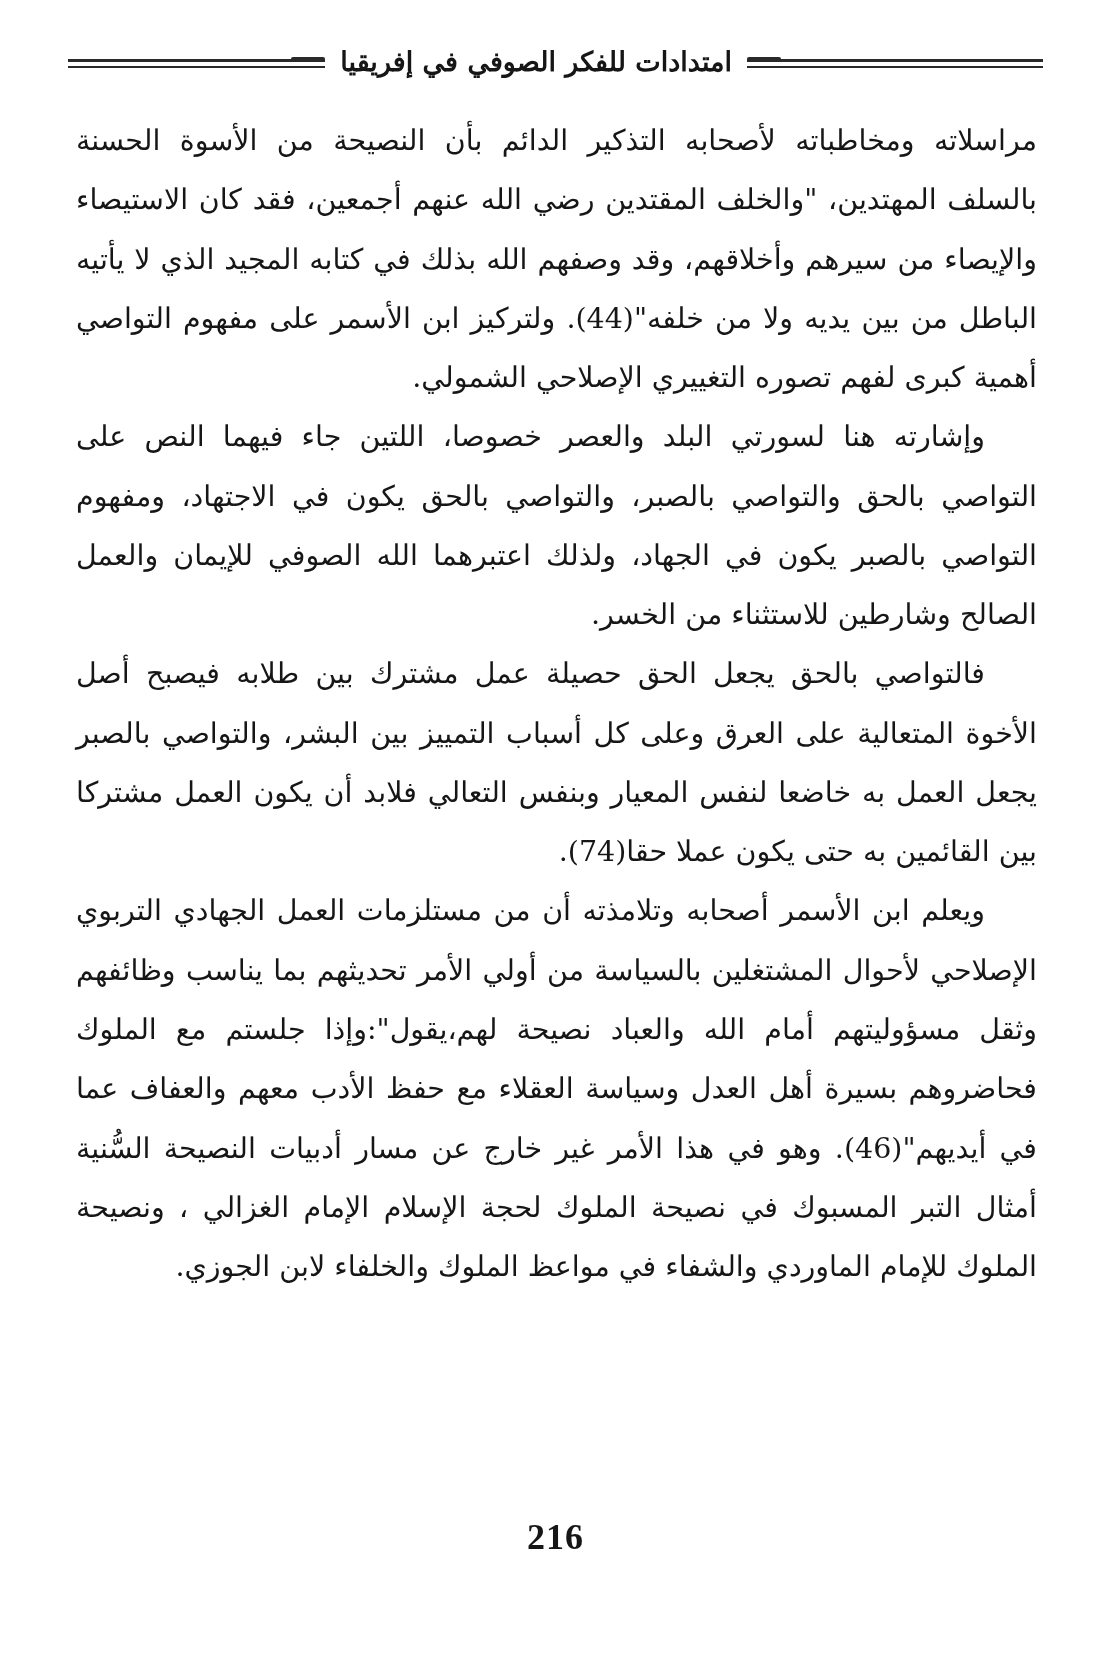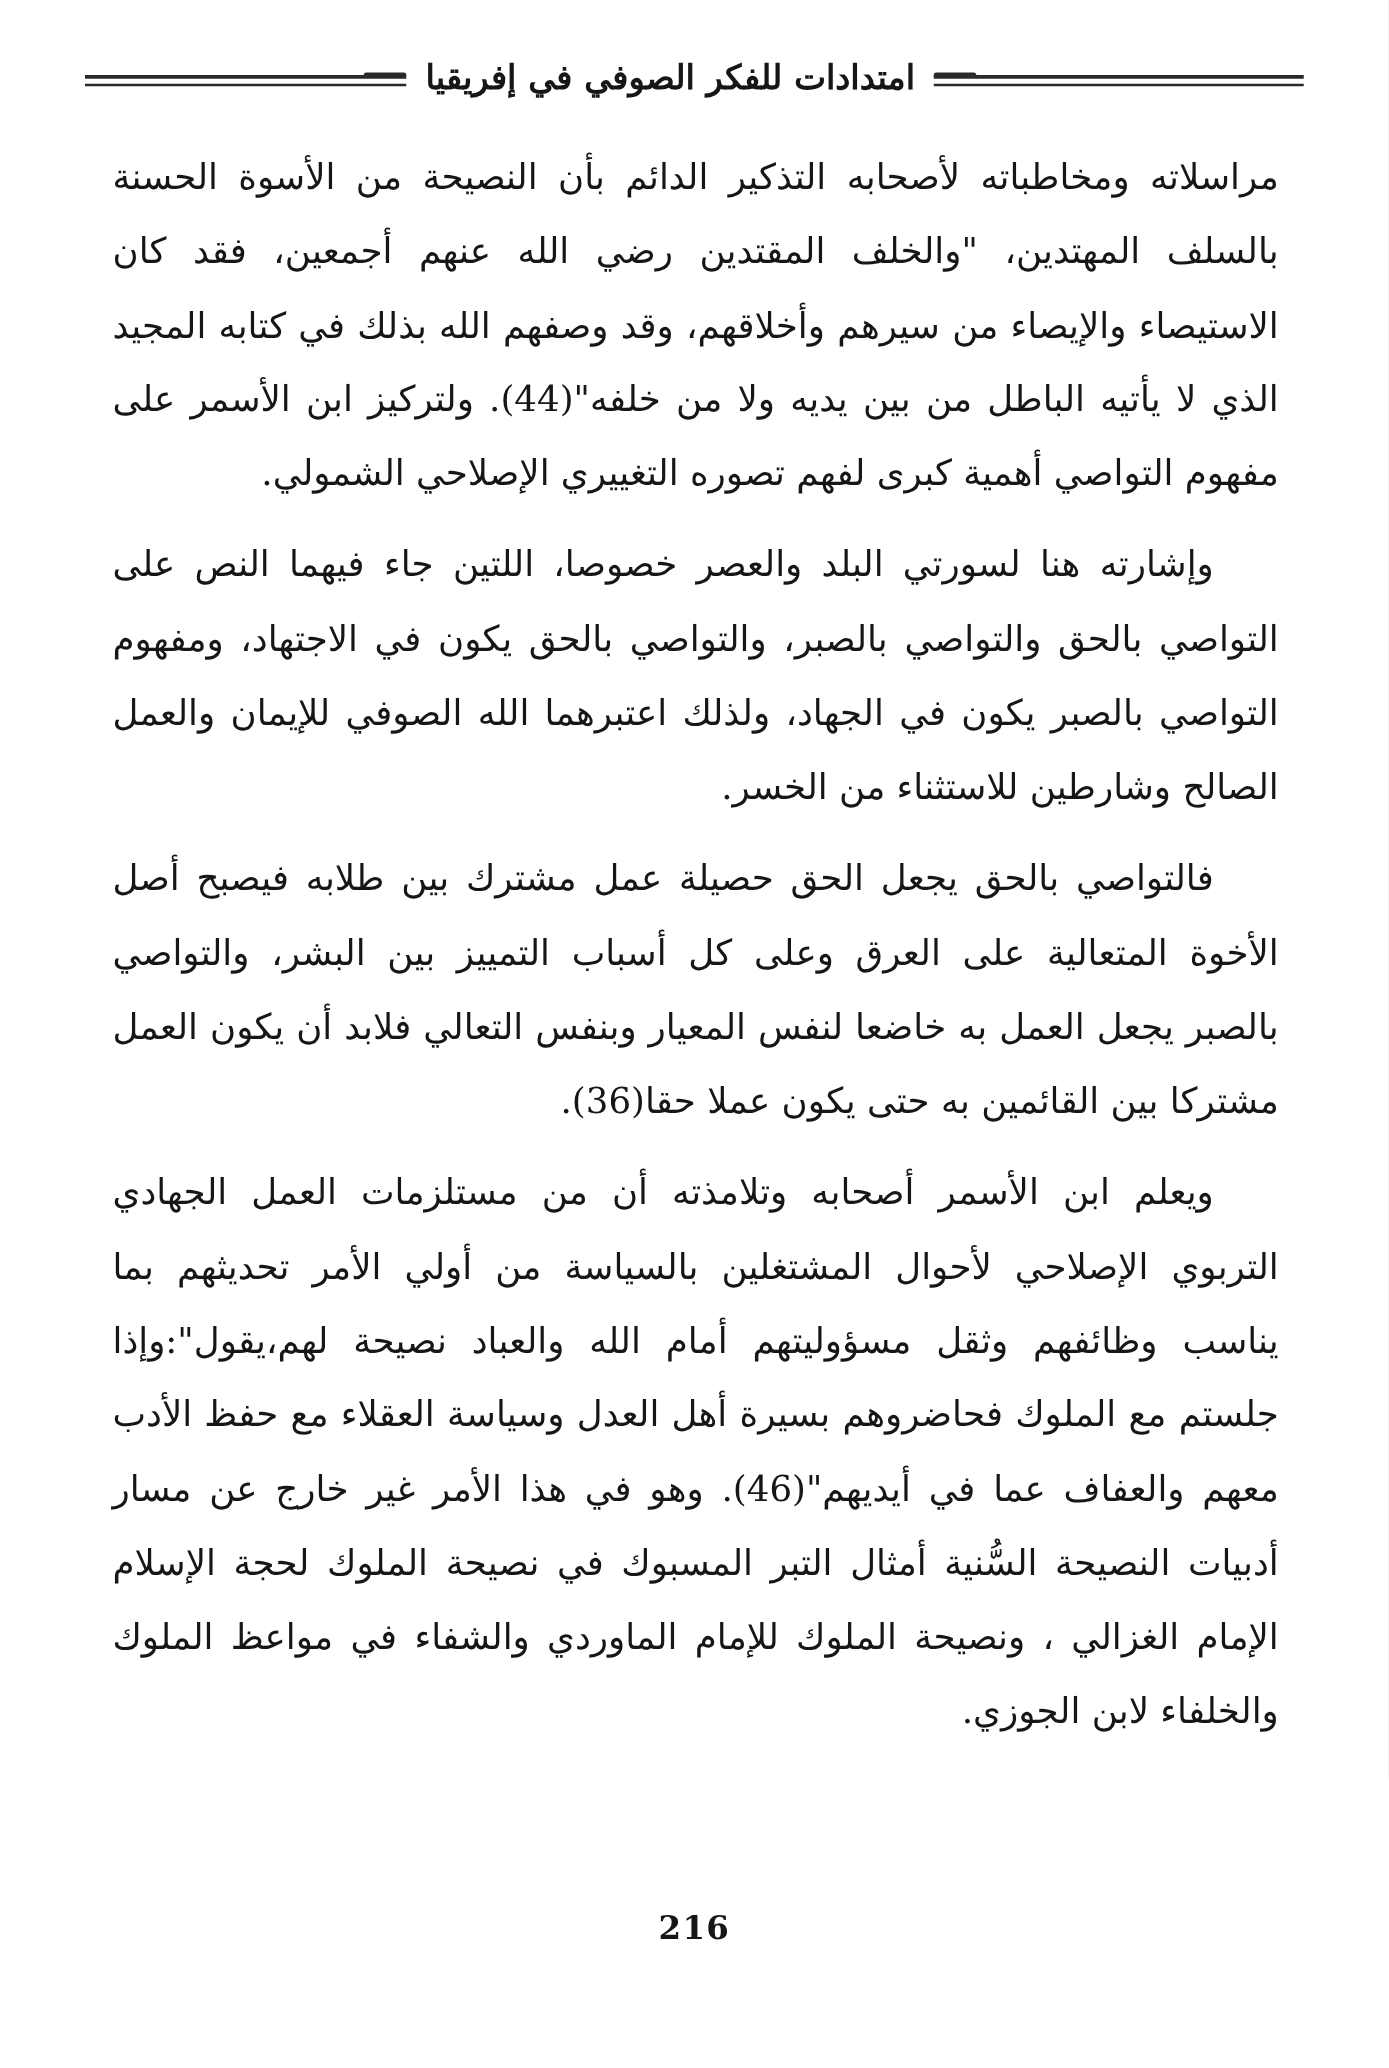--- a/index.html
+++ b/index.html
@@ -58,56 +58,57 @@
   
   .page-body {
     padding: 0 74px 0 76px;
     margin-top: 34px;
     font-size: 28.5px;
     line-height: 2.08;
     text-align: justify;
     text-justify: inter-word;
   }
   .para {
-    margin: 14px;
+    margin: 0;
     text-indent: 52px;
   }
   .para.no-indent {
     text-indent: 0;
   }
   
   .page-footer {
     position: absolute;
     bottom: 96px;
     left: 0;
     right: 0;
     text-align: center;
   }
   .page-number {
-    font-size: 26px;
+    font-size: 36px;
     font-weight: bold;
     letter-spacing: 1px;
     direction: ltr;
+    font-family: Liberation Serif, serif;
   }
 </style>
 </head>
 <body>
 
 <div class="page">
 
   <header class="page-header">
     <span class="ornament-rule rule-right"></span>
     <h1 class="page-title">امتدادات للفكر الصوفي في إفريقيا</h1>
     <span class="ornament-rule rule-left"></span>
   </header>
 
   <main class="page-body">
     <p class="para no-indent">مراسلاته ومخاطباته لأصحابه التذكير الدائم بأن النصيحة من الأسوة الحسنة بالسلف المهتدين، "والخلف المقتدين رضي الله عنهم أجمعين، فقد كان الاستيصاء والإيصاء من سيرهم وأخلاقهم، وقد وصفهم الله بذلك في كتابه المجيد الذي لا يأتيه الباطل من بين يديه ولا من خلفه"(44). ولتركيز ابن الأسمر على مفهوم التواصي أهمية كبرى لفهم تصوره التغييري الإصلاحي الشمولي.</p>
     <p class="para">وإشارته هنا لسورتي البلد والعصر خصوصا، اللتين جاء فيهما النص على التواصي بالحق والتواصي بالصبر، والتواصي بالحق يكون في الاجتهاد، ومفهوم التواصي بالصبر يكون في الجهاد، ولذلك اعتبرهما الله الصوفي للإيمان والعمل الصالح وشارطين للاستثناء من الخسر.</p>
-    <p class="para">فالتواصي بالحق يجعل الحق حصيلة عمل مشترك بين طلابه فيصبح أصل الأخوة المتعالية على العرق وعلى كل أسباب التمييز بين البشر، والتواصي بالصبر يجعل العمل به خاضعا لنفس المعيار وبنفس التعالي فلابد أن يكون العمل مشتركا بين القائمين به حتى يكون عملا حقا(36).</p>
+    <p class="para">فالتواصي بالحق يجعل الحق حصيلة عمل مشترك بين طلابه فيصبح أصل الأخوة المتعالية على العرق وعلى كل أسباب التمييز بين البشر، والتواصي بالصبر يجعل العمل به خاضعا لنفس المعيار وبنفس التعالي فلابد أن يكون العمل مشتركا بين القائمين به حتى يكون عملا حقا(74).</p>
     <p class="para">ويعلم ابن الأسمر أصحابه وتلامذته أن من مستلزمات العمل الجهادي التربوي الإصلاحي لأحوال المشتغلين بالسياسة من أولي الأمر تحديثهم بما يناسب وظائفهم وثقل مسؤوليتهم أمام الله والعباد نصيحة لهم،يقول":وإذا جلستم مع الملوك فحاضروهم بسيرة أهل العدل وسياسة العقلاء مع حفظ الأدب معهم والعفاف عما في أيديهم"(46). وهو في هذا الأمر غير خارج عن مسار أدبيات النصيحة السُّنية أمثال التبر المسبوك في نصيحة الملوك لحجة الإسلام الإمام الغزالي ، ونصيحة الملوك للإمام الماوردي والشفاء في مواعظ الملوك والخلفاء لابن الجوزي.</p>
   </main>
 
   <footer class="page-footer">
     <div class="page-number">216</div>
   </footer>
 
 </div>
 
 </body></html>

